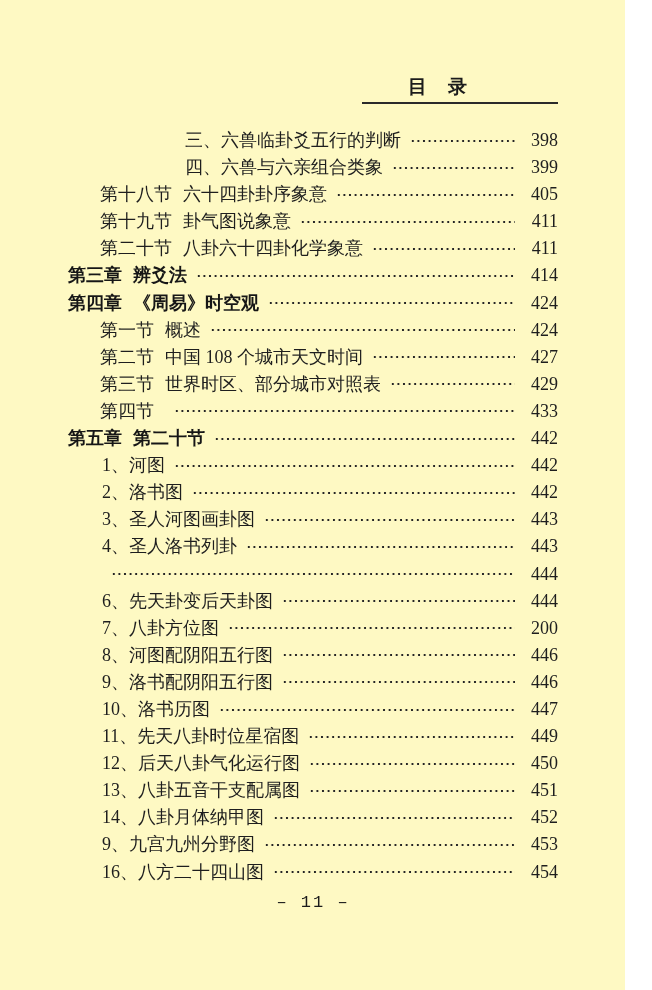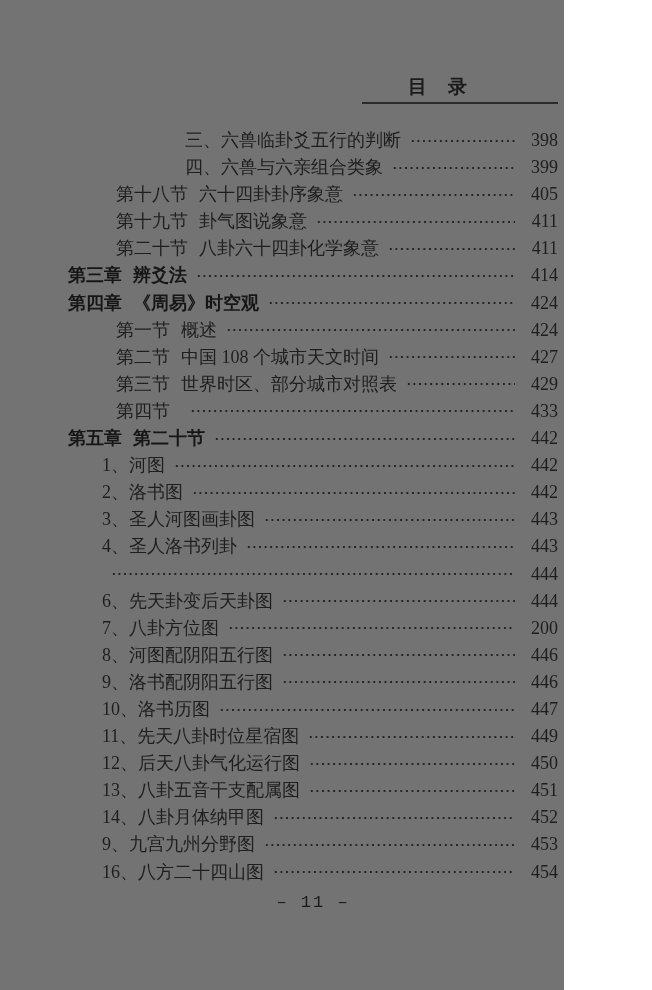--- a/index.html
+++ b/index.html
@@ -2,23 +2,23 @@
 <html><head>
 <meta charset="utf-8">
 <style>
   html, body {
     margin: 0;
     padding: 0;
     background: #ffffff;
   }
   .page {
     position: relative;
-    width: 564px;
+    width: 625px;
     height: 990px;
-    background: #737373;
+    background: #fef9c3;
     overflow: hidden;
     font-family: "Liberation Serif", "DejaVu Serif", serif;
     color: #1e1e1e;
   }
   
   .header-title {
     position: absolute;
     left: 408px;
     top: 74px;
     font-size: 19px;
@@ -72,21 +72,21 @@
     background-repeat: repeat-x;
   }
   .toc-row .pagenum {
     flex: 0 0 auto;
     width: 36px;
     text-align: right;
     font-size: 18px;
   }
   
   .lv-chapter { margin-left: 0; justify-content: space-between; }
-  .lv-section { margin-left: 48px; }
+  .lv-section { margin-left: 32px; }
   .lv-item    { margin-left: 34px; }
   .lv-sub     { margin-left: 117px; }
   .lv-chapter .prefix,
   .lv-chapter .title {
     font-family: "Liberation Sans", "DejaVu Sans", sans-serif;
     font-weight: bold;
     color: #161616;
   }
   
   .footer {

